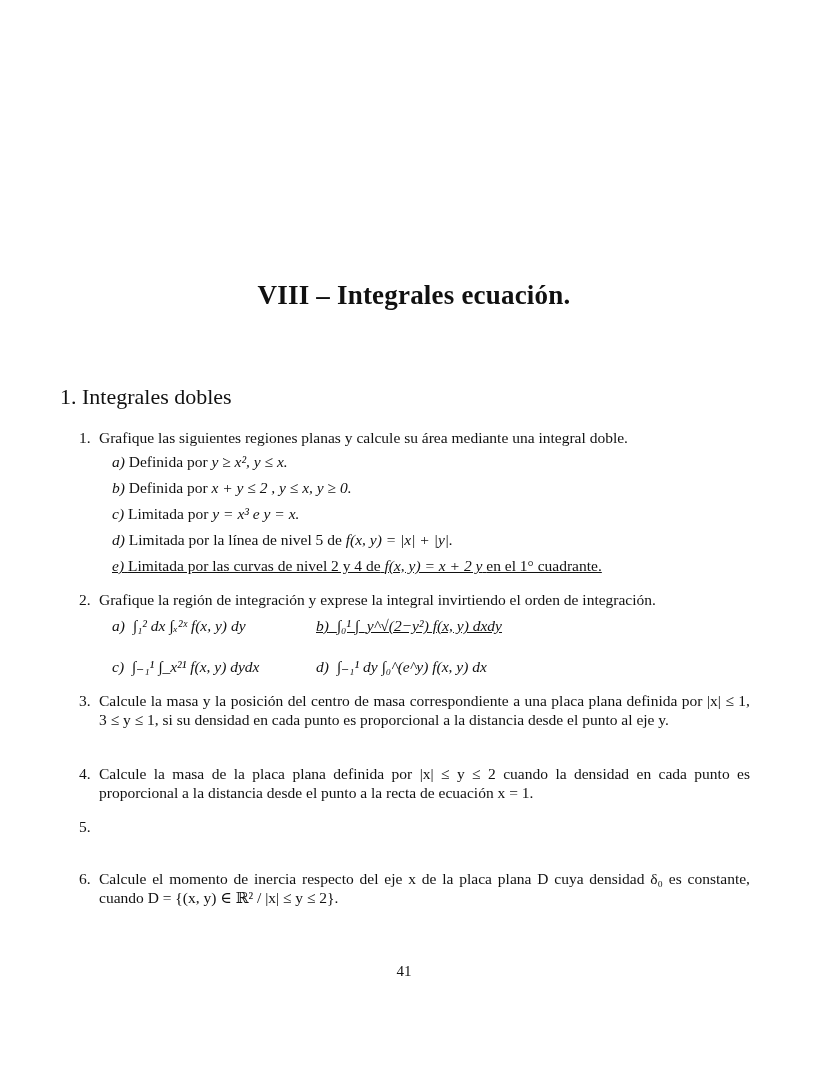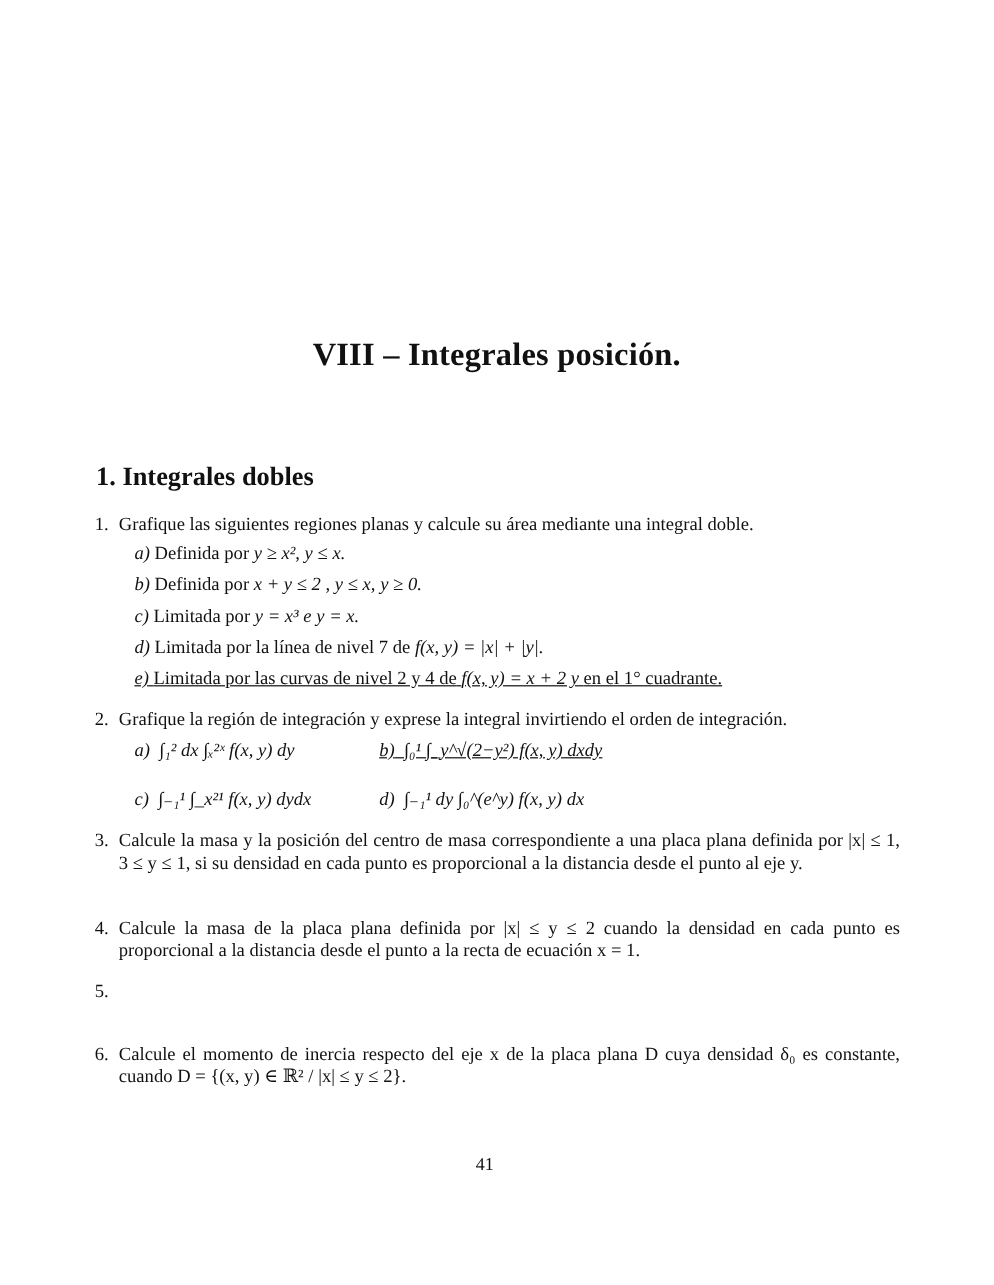--- a/index.html
+++ b/index.html
@@ -11,37 +11,37 @@
   .page { position: absolute; left: 0; top: 0; width: 828px; height: 1071px; }
   .m { font-family: "Liberation Serif", "DejaVu Serif", serif; font-style: italic; }
   .chapter-title {
     position: absolute; top: 280px; left: 0; width: 828px; text-align: center;
     font-family: "Liberation Serif", "DejaVu Serif", serif;
     font-weight: bold; font-size: 27px; letter-spacing: 0.2px;
   }
   .section-title {
     position: absolute; top: 384px; left: 60px;
     font-family: "Liberation Serif", "DejaVu Serif", serif;
-    font-weight: bold; font-size: 22px; margin-left: 20px;
+    font-weight: normal; font-size: 22px;
   }
   .txt { font-family: "Liberation Serif", "DejaVu Serif", serif; font-size: 15.5px; line-height: 19px; }
   .line { position: absolute; white-space: nowrap; }
   .num { position: absolute; }
   .just { position: absolute; left: 99px; width: 651px; text-align: justify; text-align-last: left; }
   .page-number {
     position: absolute; top: 963px; left: 0; width: 808px; text-align: center;
     font-family: "Liberation Serif", "DejaVu Serif", serif; font-size: 15px;
   }
 </style>
 </head>
 <body>
 
 <div class="page">
 
-  <div class="chapter-title">VIII – Integrales posición.</div>
+  <div class="chapter-title">VIII – Integrales ecuación.</div>
   <div class="section-title">1. Integrales dobles</div>
 
   <div class="txt num" style="left:79px; top:428px;">1.</div>
   <div class="txt line" style="left:99px; top:428px;font-family:Liberation Serif, serif;">Grafique las siguientes regiones planas y calcule su área mediante una integral doble.</div>
 
   <div class="txt line" style="left:112px; top:452px;">
     <span class="m">a)</span>
     <span>Definida por</span>
     <span class="m">y ≥ x², y ≤ x.</span>
   </div>
@@ -50,21 +50,21 @@
     <span>Definida por</span>
     <span class="m">x + y ≤ 2 , y ≤ x, y ≥ 0.</span>
   </div>
   <div class="txt line" style="left:112px; top:504px;">
     <span class="m">c)</span>
     <span>Limitada por</span>
     <span class="m">y = x³ e y = x.</span>
   </div>
   <div class="txt line" style="left:112px; top:530px;">
     <span class="m">d)</span>
-    <span>Limitada por la línea de nivel 7 de</span>
+    <span>Limitada por la línea de nivel 5 de</span>
     <span class="m">f(x, y) = |x| + |y|.</span>
   </div>
   <div class="txt line" style="left:112px; top:556px;text-decoration:underline;">
     <span class="m">e)</span>
     <span>Limitada por las curvas de nivel 2 y 4 de</span>
     <span class="m">f(x, y) = x + 2 y</span>
     <span>en el 1° cuadrante.</span>
   </div>
 
   <div class="txt num" style="left:79px; top:590px;">2.</div>

